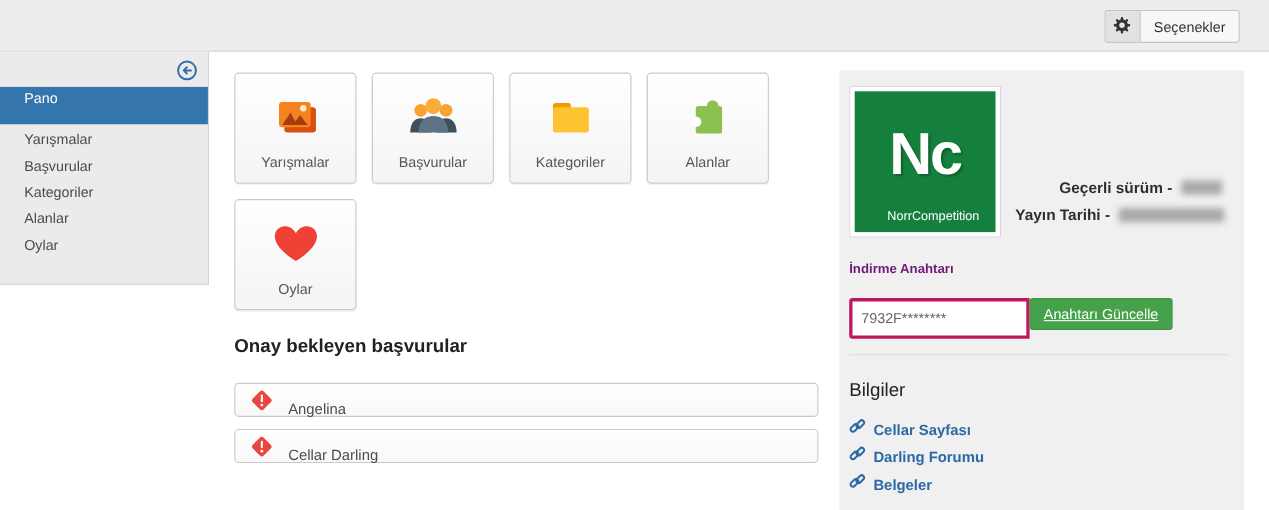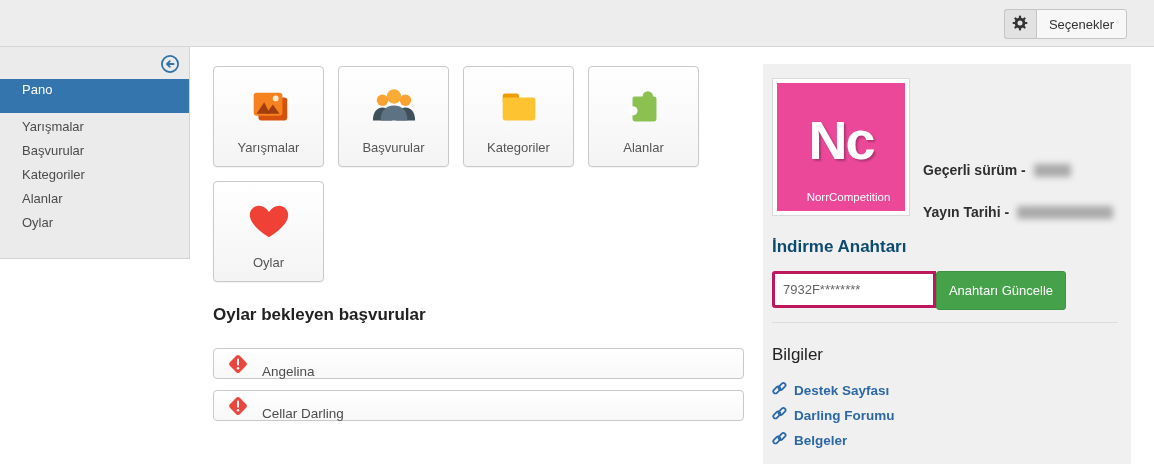--- a/index.html
+++ b/index.html
@@ -42,41 +42,41 @@
               background:linear-gradient(#ffffff,#f8f8f8);
               display:flex; align-items:center; cursor:pointer; }
   .pend-row .alert { margin-left:13px; width:22px; height:22px; flex:0 0 auto; }
   .pend-row .pname { margin-left:13px; font-size:13.5px; color:#4d4d4d;margin-top:16px; }
 
   
   .panel { position:absolute; left:763px; top:64px; width:368px; height:400px; background:#f0f0f0; }
   .logo-card { position:absolute; left:9px; top:14px; width:138px; height:138px;
                background:#fff; border:1px solid #d9d9d9; }
   .logo-blue { position:absolute; left:4px; top:4px; width:128px; height:128px;
-               background:#ec4899; color:#fff; }
+               background:#15803d; color:#fff; }
   .logo-nc { position:absolute; top:26px; width:100%; text-align:center;
              font-size:54px; font-weight:bold; letter-spacing:-2px;
              text-shadow:2px 2px 2px rgba(0,0,0,.25); }
   .logo-caption { position:absolute; bottom:8px; width:100%; text-align:center; font-size:11.5px;padding-left:15px; }
   .ver-line { position:absolute; left:160px; font-size:14px; font-weight:bold; color:#2e2e2e;
               display:flex; align-items:center; }
-  .ver-line.l1 { top:98px; } .ver-line.l2 { top:140px;text-align:right; }
+  .ver-line.l1 { top:98px;margin-left:40px; } .ver-line.l2 { top:123px;text-align:right; }
   .blur-blob { display:inline-block; height:13px; background:#a9a9a9; border-radius:2px;
                margin-left:8px; filter:blur(3px); }
   .blob-version { width:37px; } .blob-date { width:96px; }
 
-  .key-heading { position:absolute; left:9px; top:173px; font-size:17px; font-weight:bold; color:#0c4a6e; }
+  .key-heading { position:absolute; left:9px; top:173px; font-size:12px; font-weight:bold; color:#701a75; }
   .key-input { position:absolute; left:9px; top:207px; width:164px; height:37px;
                border:3px solid #be185d; border-radius:3px 0 0 3px; background:#fff;
                padding:0 8px; font-size:13px; color:#666;
                font-family:"Liberation Sans", sans-serif; }
-  .key-btn { position:absolute; left:173px; top:207px; width:130px; height:39px;
+  .key-btn { position:absolute; left:173px; top:207px; width:130px; height:29px;
              background:#46a24a; border:1px solid #3f9243; border-radius:3px;
              color:#fff; font-size:13px; cursor:pointer;
-             font-family:"Liberation Sans", sans-serif; }
+             font-family:"Liberation Sans", sans-serif;text-decoration:underline; }
   .divider { position:absolute; left:9px; top:258px; width:346px; border-top:1px solid #dcdcdc; }
   .info-heading { position:absolute; left:9px; top:281px; font-size:17px; font-weight:normal; color:#222; }
   .link-row { position:absolute; left:9px; height:20px; display:flex; align-items:center;
               cursor:pointer; }
   .link-row .llabel { margin-left:7px; font-size:13.5px; font-weight:bold; color:#2c68a5; }
   .lr1 { top:316px; } .lr2 { top:341px; } .lr3 { top:366px; }
 </style>
 </head>
 <body>
 
@@ -172,21 +172,21 @@
   <div class="tile" style="left:213px; top:181px;">
     <div class="ticon">
       <svg width="46" height="46" viewBox="0 0 48 48">
         <path d="M24 40 C8 30 4 22 4 16.5 C4 11 8.5 7 13.5 7 C18 7 21.5 9.5 24 13.5
                  C26.5 9.5 30 7 34.5 7 C39.5 7 44 11 44 16.5 C44 22 40 30 24 40 Z" fill="#ef4136"></path>
       </svg>
     </div>
     <div class="tlabel">Oylar</div>
   </div>
 
-  <div class="pending-heading">Oylar bekleyen başvurular</div>
+  <div class="pending-heading">Onay bekleyen başvurular</div>
 
   <div class="pend-row" style="top:348px;">
     <span class="alert">
       <svg width="22" height="22" viewBox="0 0 22 22">
         <rect x="4" y="4" width="14" height="14" rx="2.5" transform="rotate(45 11 11)" fill="#e8463f"></rect>
         <rect x="10.1" y="5.6" width="1.9" height="7" rx="0.9" fill="#fff"></rect>
         <circle cx="11" cy="15.2" r="1.25" fill="#fff"></circle>
       </svg>
     </span>
     <span class="pname">Angelina</span>
@@ -231,21 +231,21 @@
 
     <div class="link-row lr1">
       <span>
         <svg width="15" height="15" viewBox="0 0 16 16">
           <g fill="none" stroke="#2c68a5" stroke-width="1.9">
             <rect x="0.8" y="7.3" width="8.6" height="4.6" rx="2.3" transform="rotate(-45 5.1 9.6)"></rect>
             <rect x="6.4" y="3.6" width="8.6" height="4.6" rx="2.3" transform="rotate(-45 10.7 5.9)"></rect>
           </g>
         </svg>
       </span>
-      <span class="llabel">Destek Sayfası</span>
+      <span class="llabel">Cellar Sayfası</span>
     </div>
 
     <div class="link-row lr2">
       <span>
         <svg width="15" height="15" viewBox="0 0 16 16">
           <g fill="none" stroke="#2c68a5" stroke-width="1.9">
             <rect x="0.8" y="7.3" width="8.6" height="4.6" rx="2.3" transform="rotate(-45 5.1 9.6)"></rect>
             <rect x="6.4" y="3.6" width="8.6" height="4.6" rx="2.3" transform="rotate(-45 10.7 5.9)"></rect>
           </g>
         </svg>

